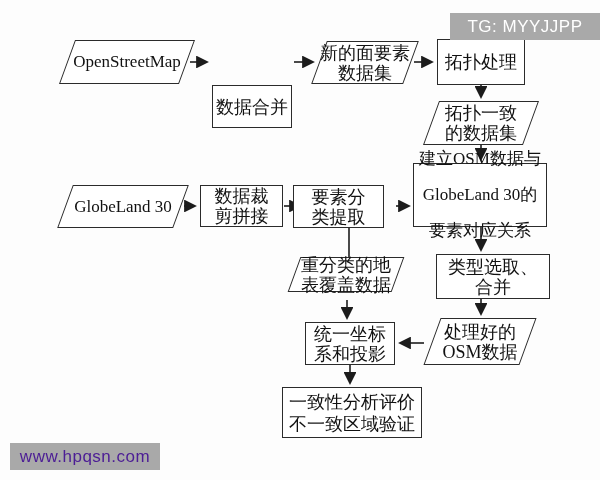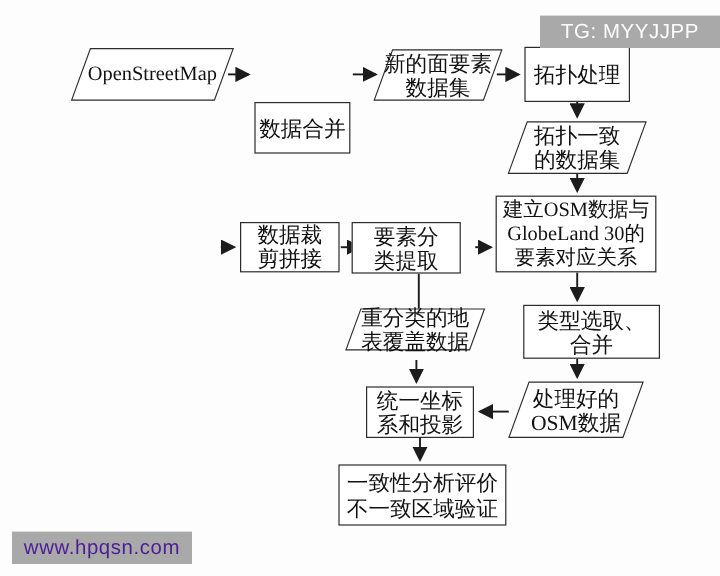--- a/index.html
+++ b/index.html
@@ -77,26 +77,30 @@
   <div class="node rect t18" style="left:437px; top:39px; width:88px; height:46px;">
     <span class="txt">拓扑处理</span>
   </div>
 
   <div class="node para t18" style="left:422px; top:101px; width:118px; height:44px;">
     <span class="bg"></span>
     <span class="txt">拓扑一致</span>
     <span class="txt">的数据集</span>
   </div>
 
-  <div class="node rect t17" style="left:413px; top:163px; width:134px; height:64px;">
+  <div class="node rect t17" style="left:413px; top:163px; width:134px; height:64px;gap:16px;">
     <span class="txt">建立OSM数据与</span>
     <span class="txt">GlobeLand 30的</span>
     <span class="txt">要素对应关系</span>
   </div>
 
+  <div class="node para t17" style="left:56px; top:185px; width:134px; height:43px;">
+    <span class="bg"></span>
+    <span class="txt">GlobeLand 30</span>
+  </div>
 
   <div class="node rect t18" style="left:200px; top:185px; width:83px; height:42px;">
     <span class="txt">数据裁</span>
     <span class="txt">剪拼接</span>
   </div>
 
   <div class="node rect t18" style="left:293px; top:185px; width:91px; height:43px;">
     <span class="txt">要素分</span>
     <span class="txt">类提取</span>
   </div>

